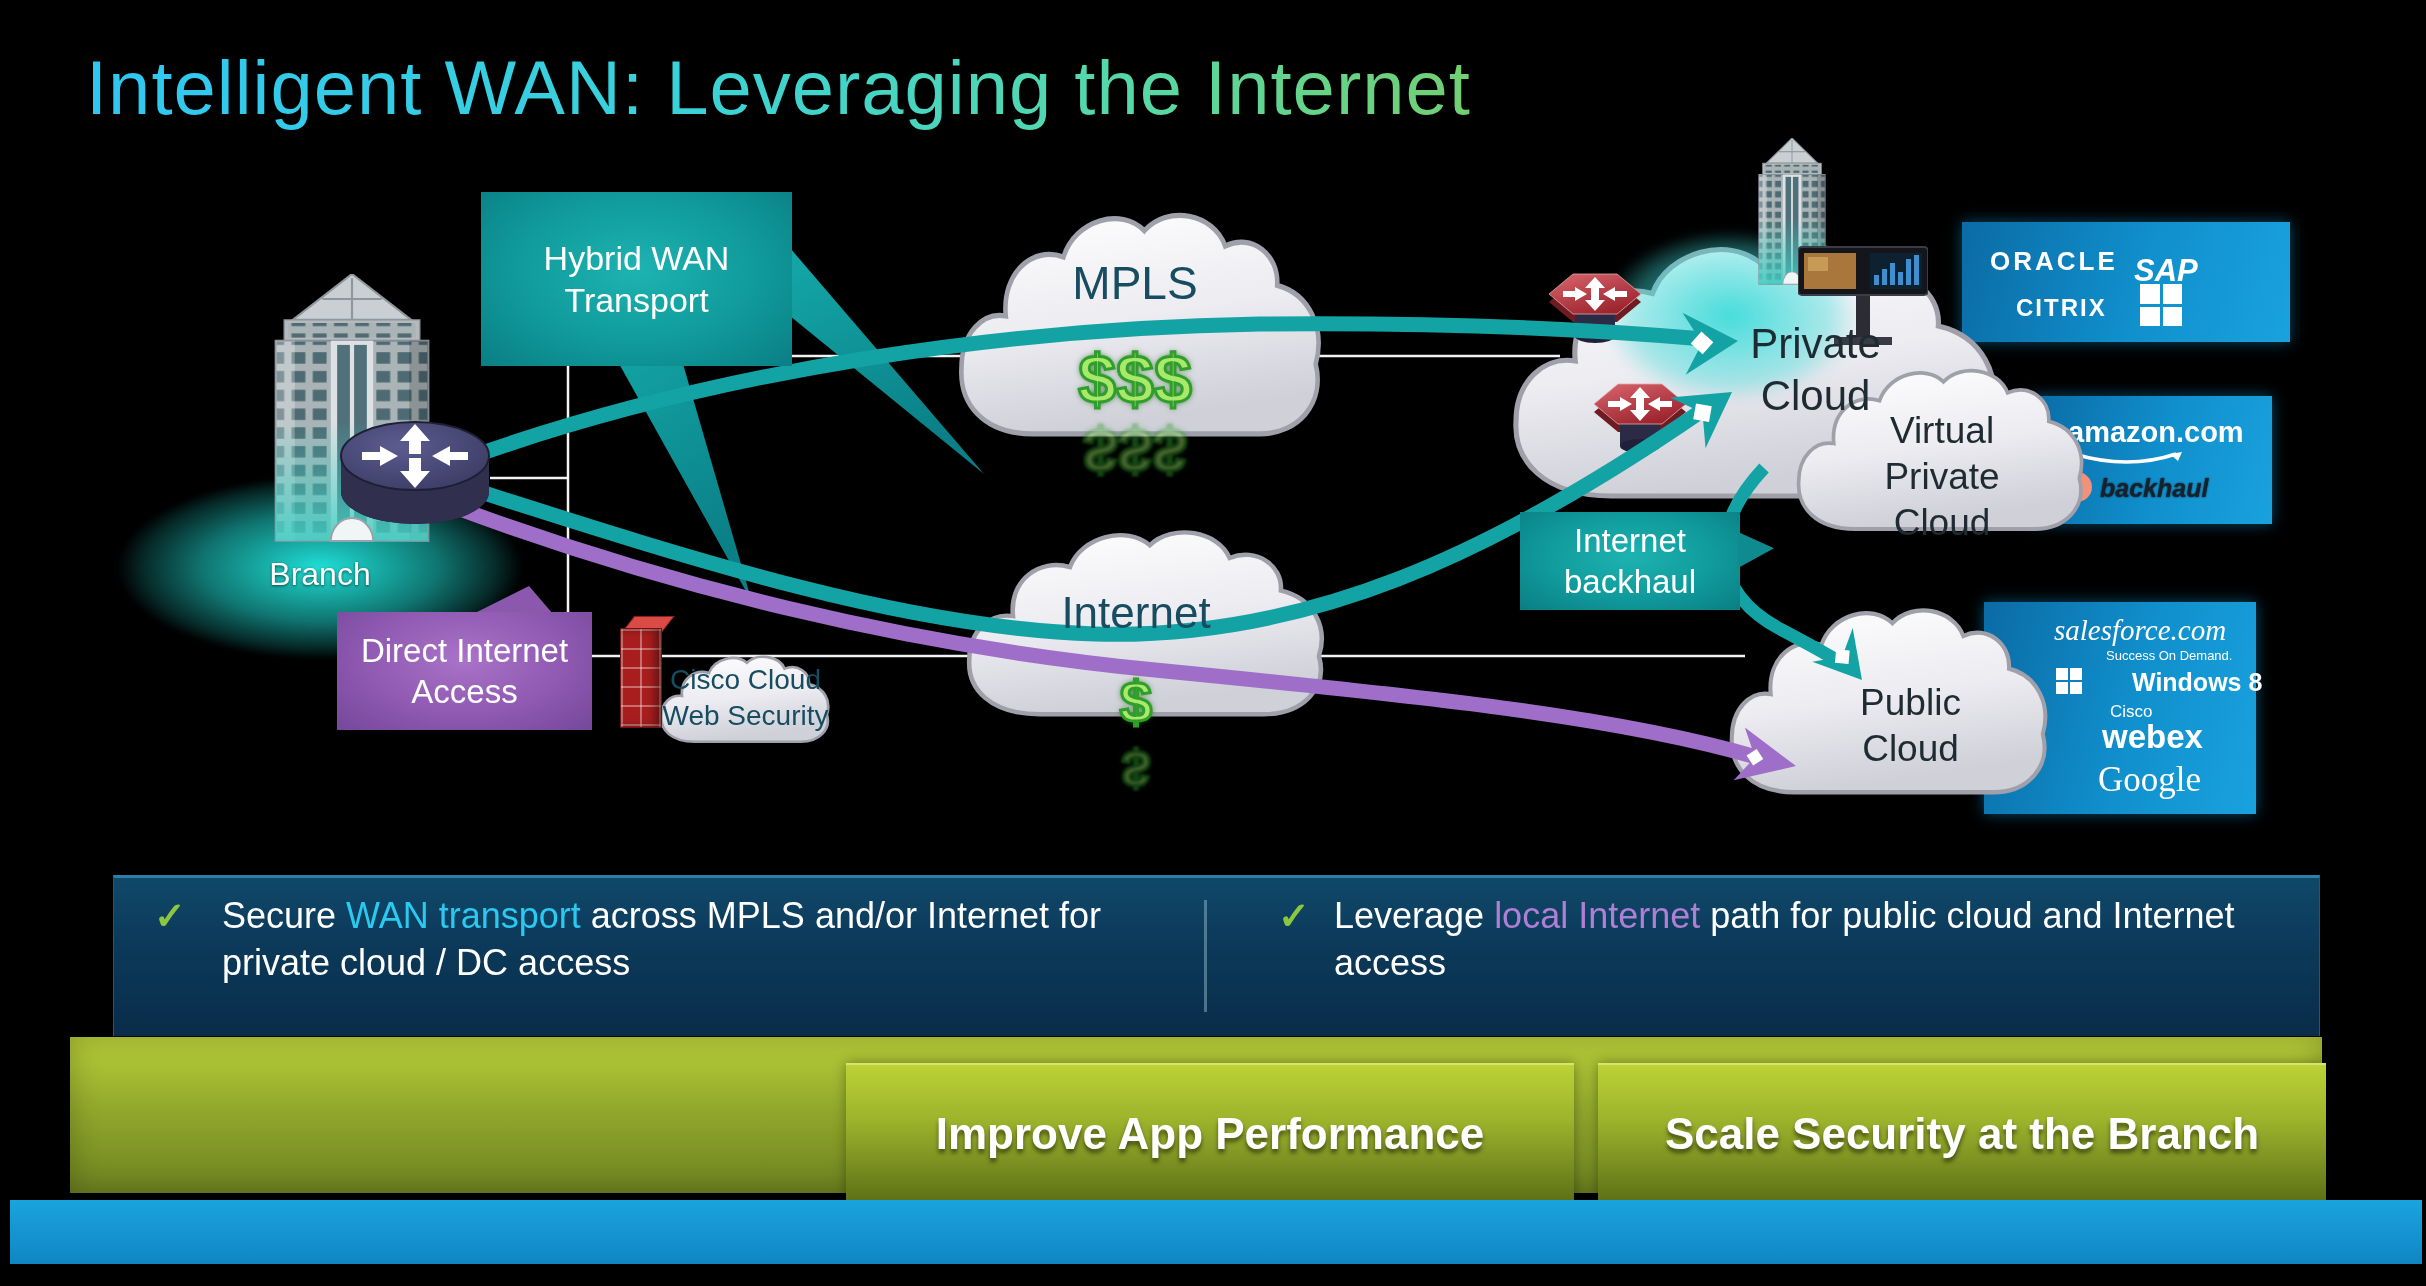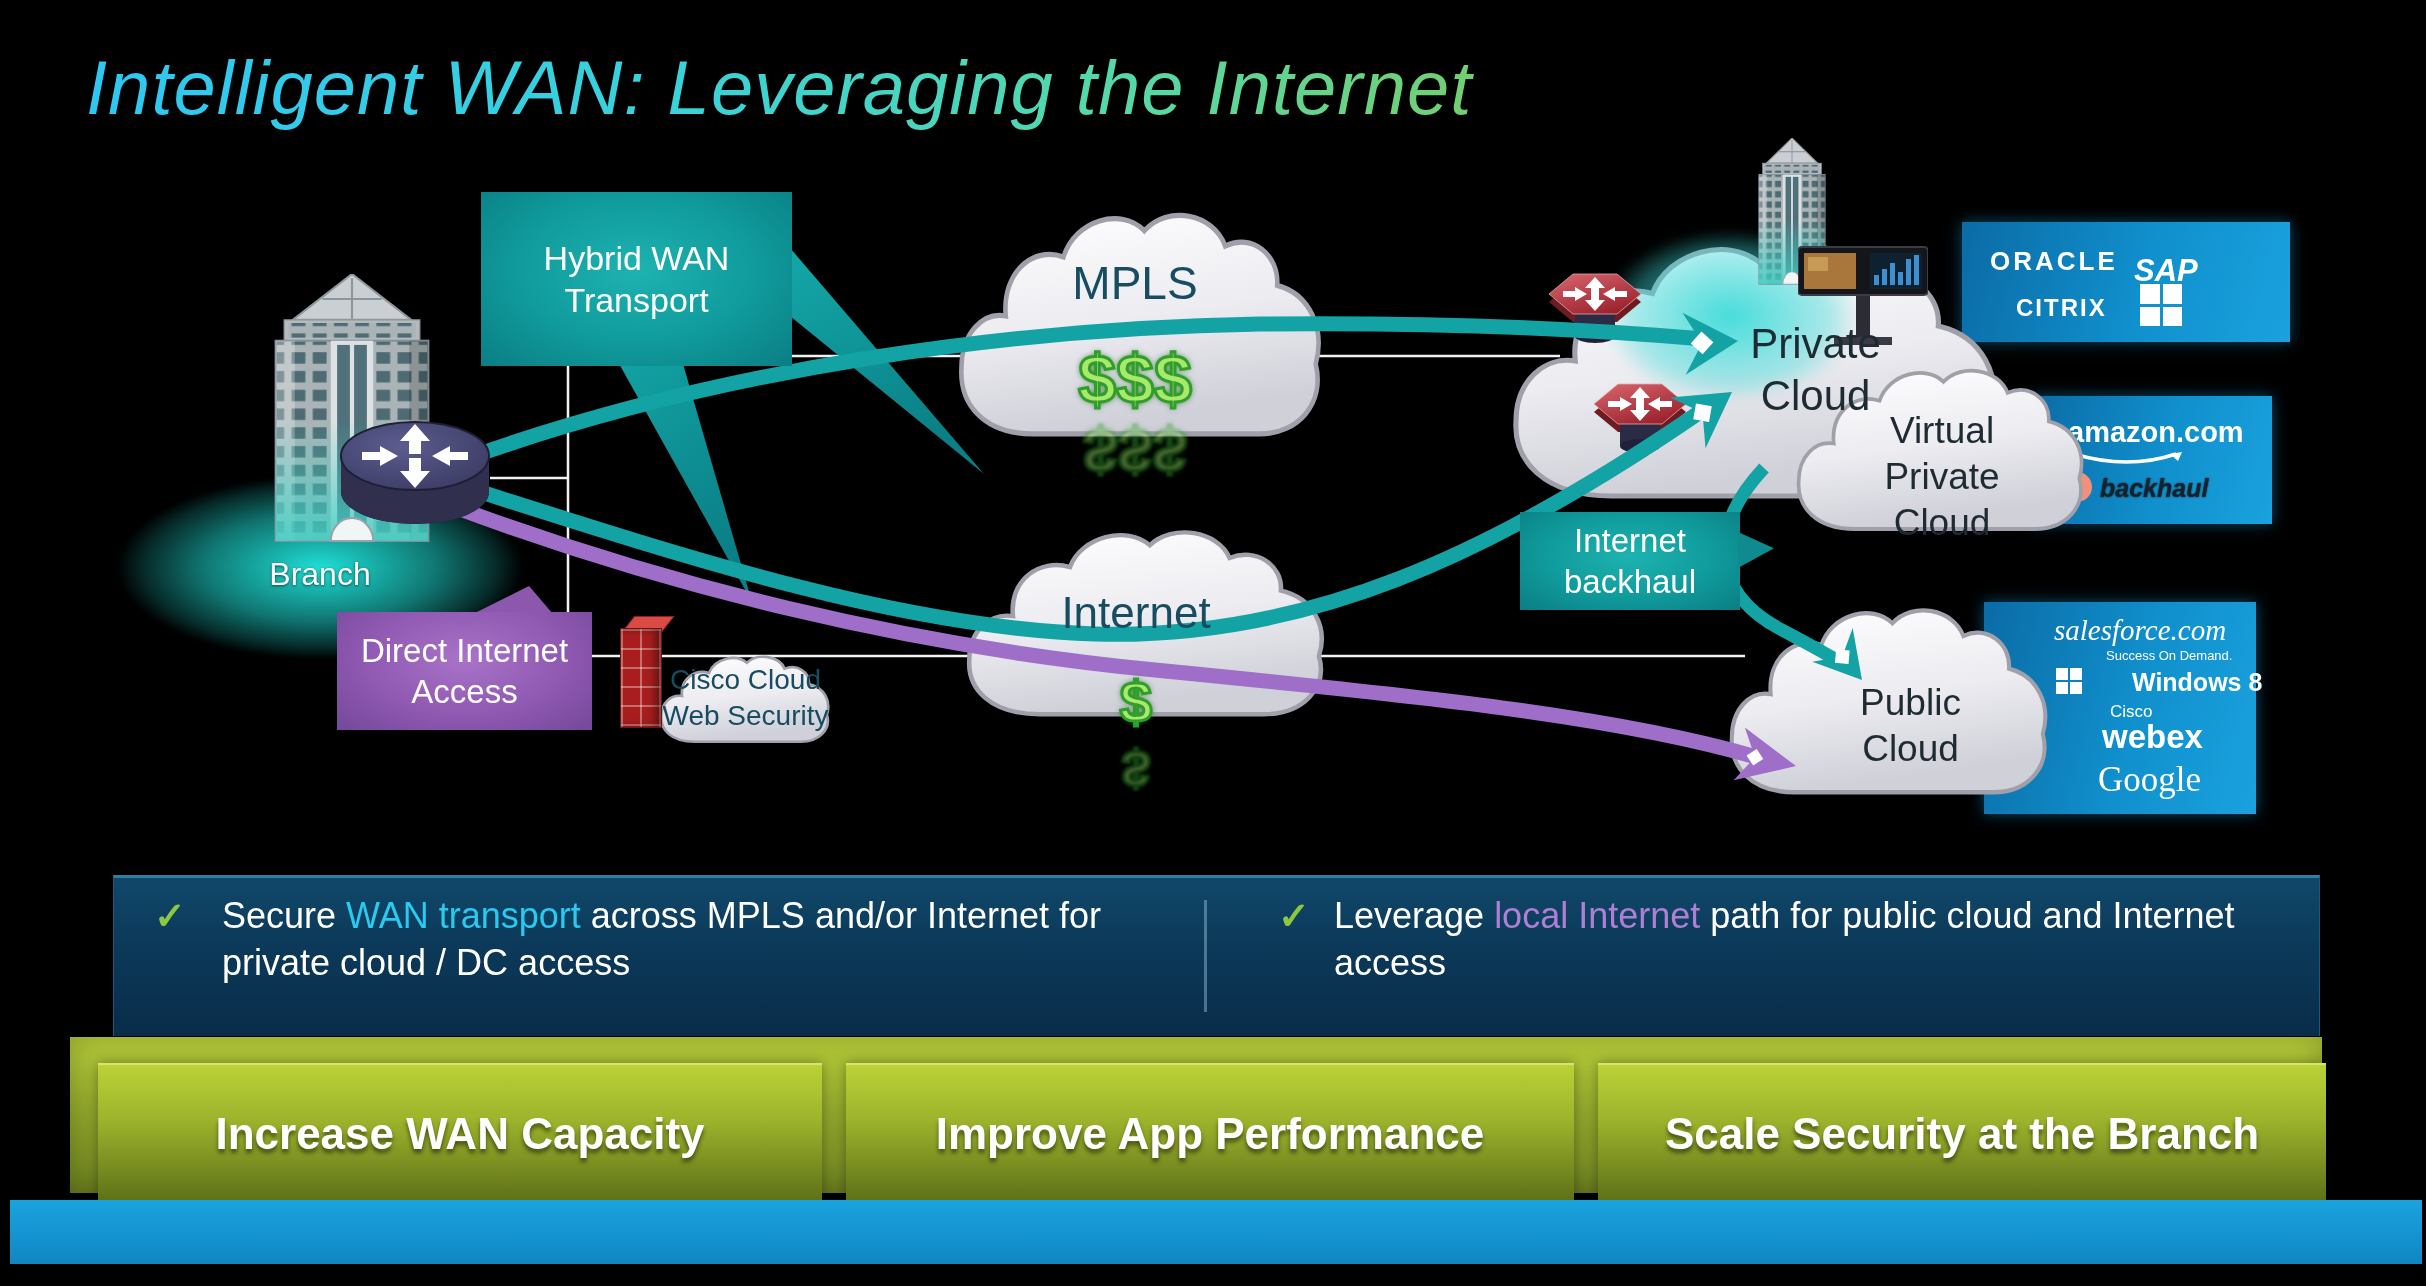--- a/index.html
+++ b/index.html
@@ -4,21 +4,21 @@
 <style>
   html,body{margin:0;padding:0;background:#000;}
   #canvas{position:relative;width:2426px;height:1286px;background:#000;overflow:hidden;
           font-family:"Liberation Sans",sans-serif;}
   .abs{position:absolute;}
   .layer{position:absolute;left:0;top:0;width:2426px;height:1286px;}
 
   
   .title{left:86px;top:44px;width:1700px;font-size:76px;letter-spacing:1px;font-weight:400;
     background:linear-gradient(90deg,#2fc7f2 0%,#3ad2d9 35%,#57d8a6 62%,#8dc63f 100%);
-    -webkit-background-clip:text;background-clip:text;color:transparent;white-space:nowrap;font-style:italic;}
+    -webkit-background-clip:text;background-clip:text;color:transparent;white-space:nowrap;}
 
   
   .glow{border-radius:50%;filter:blur(2px);
     background:radial-gradient(closest-side,rgba(32,235,226,.95),rgba(32,235,226,.5) 45%,rgba(32,235,226,.18) 68%,transparent 78%);}
   .glow2{border-radius:50%;filter:blur(4px);
     background:radial-gradient(closest-side,rgba(61,219,217,.95),rgba(61,219,217,.4) 58%,transparent 76%);}
 
   
   .callout{display:flex;align-items:center;justify-content:center;text-align:center;color:#fff;
     font-size:34px;line-height:42px;white-space:pre-line;}
@@ -300,23 +300,20 @@
       <span>Secure </span><span class="hl-cyan">WAN transport</span><span> across MPLS and/or Internet for private cloud / DC access</span>
     </div>
     <div class="abs vdivider" style="left:1090px;top:22px;height:112px;"></div>
     <div class="check" style="left:1164px;top:16px;">✓</div>
     <div class="bullet" style="left:1220px;top:14px;width:960px;">
       <span>Leverage </span><span class="hl-purple">local Internet</span><span> path for public cloud and Internet access</span>
     </div>
   </div>
 
   <div class="abs greenband" style="left:70px;top:1037px;width:2252px;height:156px;"></div>
-  <div class="abs greenbtn" style="left:98px;top:1063px;width:724px;height:138px;">
-      <span>Increase WAN Capacity</span>
-    </div>
   <div class="abs greenbtn" style="left:846px;top:1063px;width:728px;height:138px;">
       <span>Improve App Performance</span>
     </div>
   <div class="abs greenbtn" style="left:1598px;top:1063px;width:728px;height:138px;">
       <span>Scale Security at the Branch</span>
     </div>
 
   <div class="abs bluebarbottom" style="left:10px;top:1200px;width:2412px;height:64px;"></div>
 
   <div class="abs title">Intelligent WAN: Leveraging the Internet</div>

